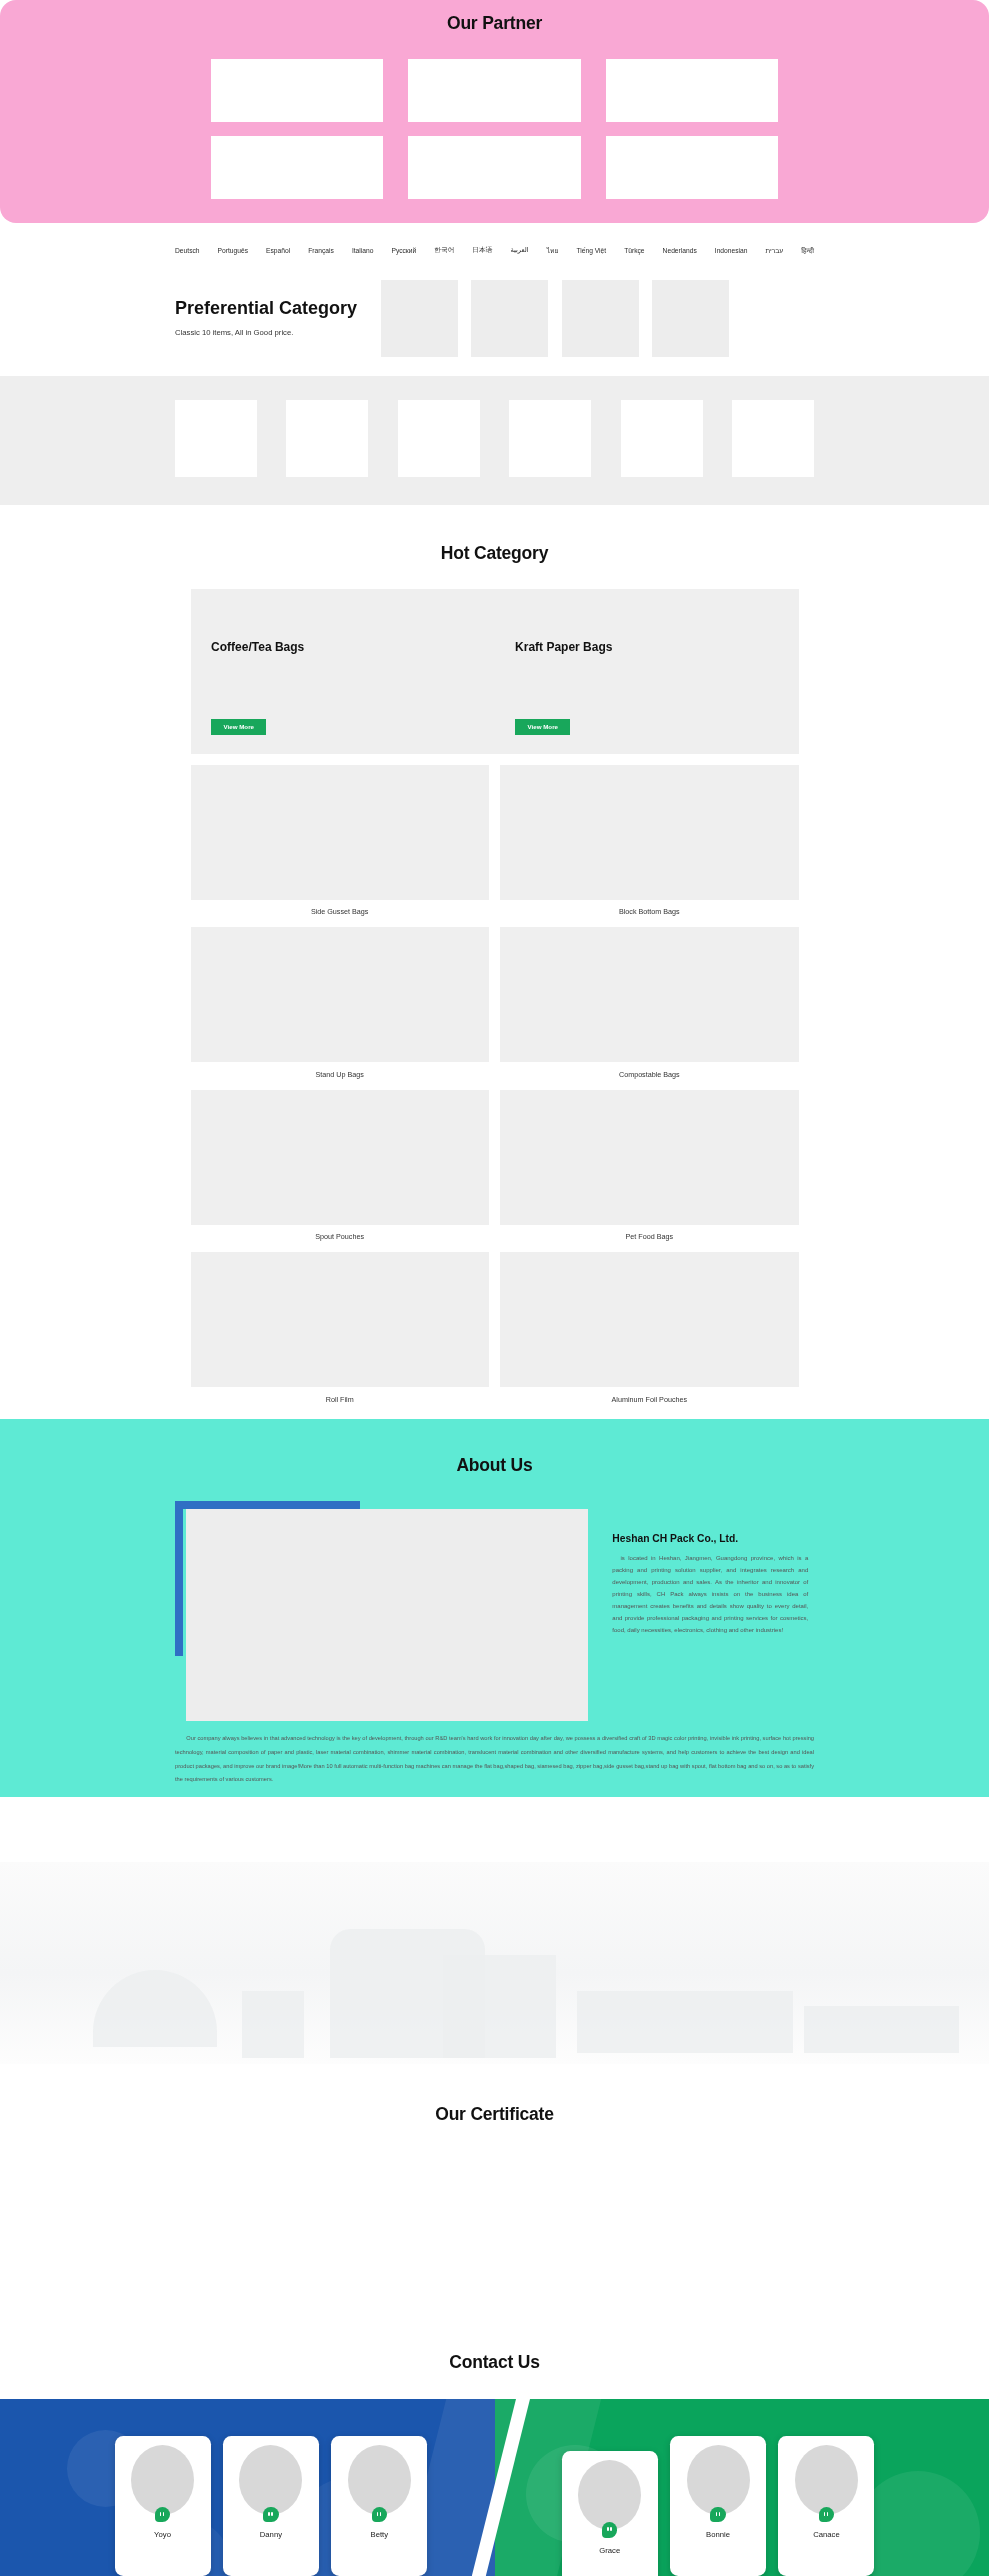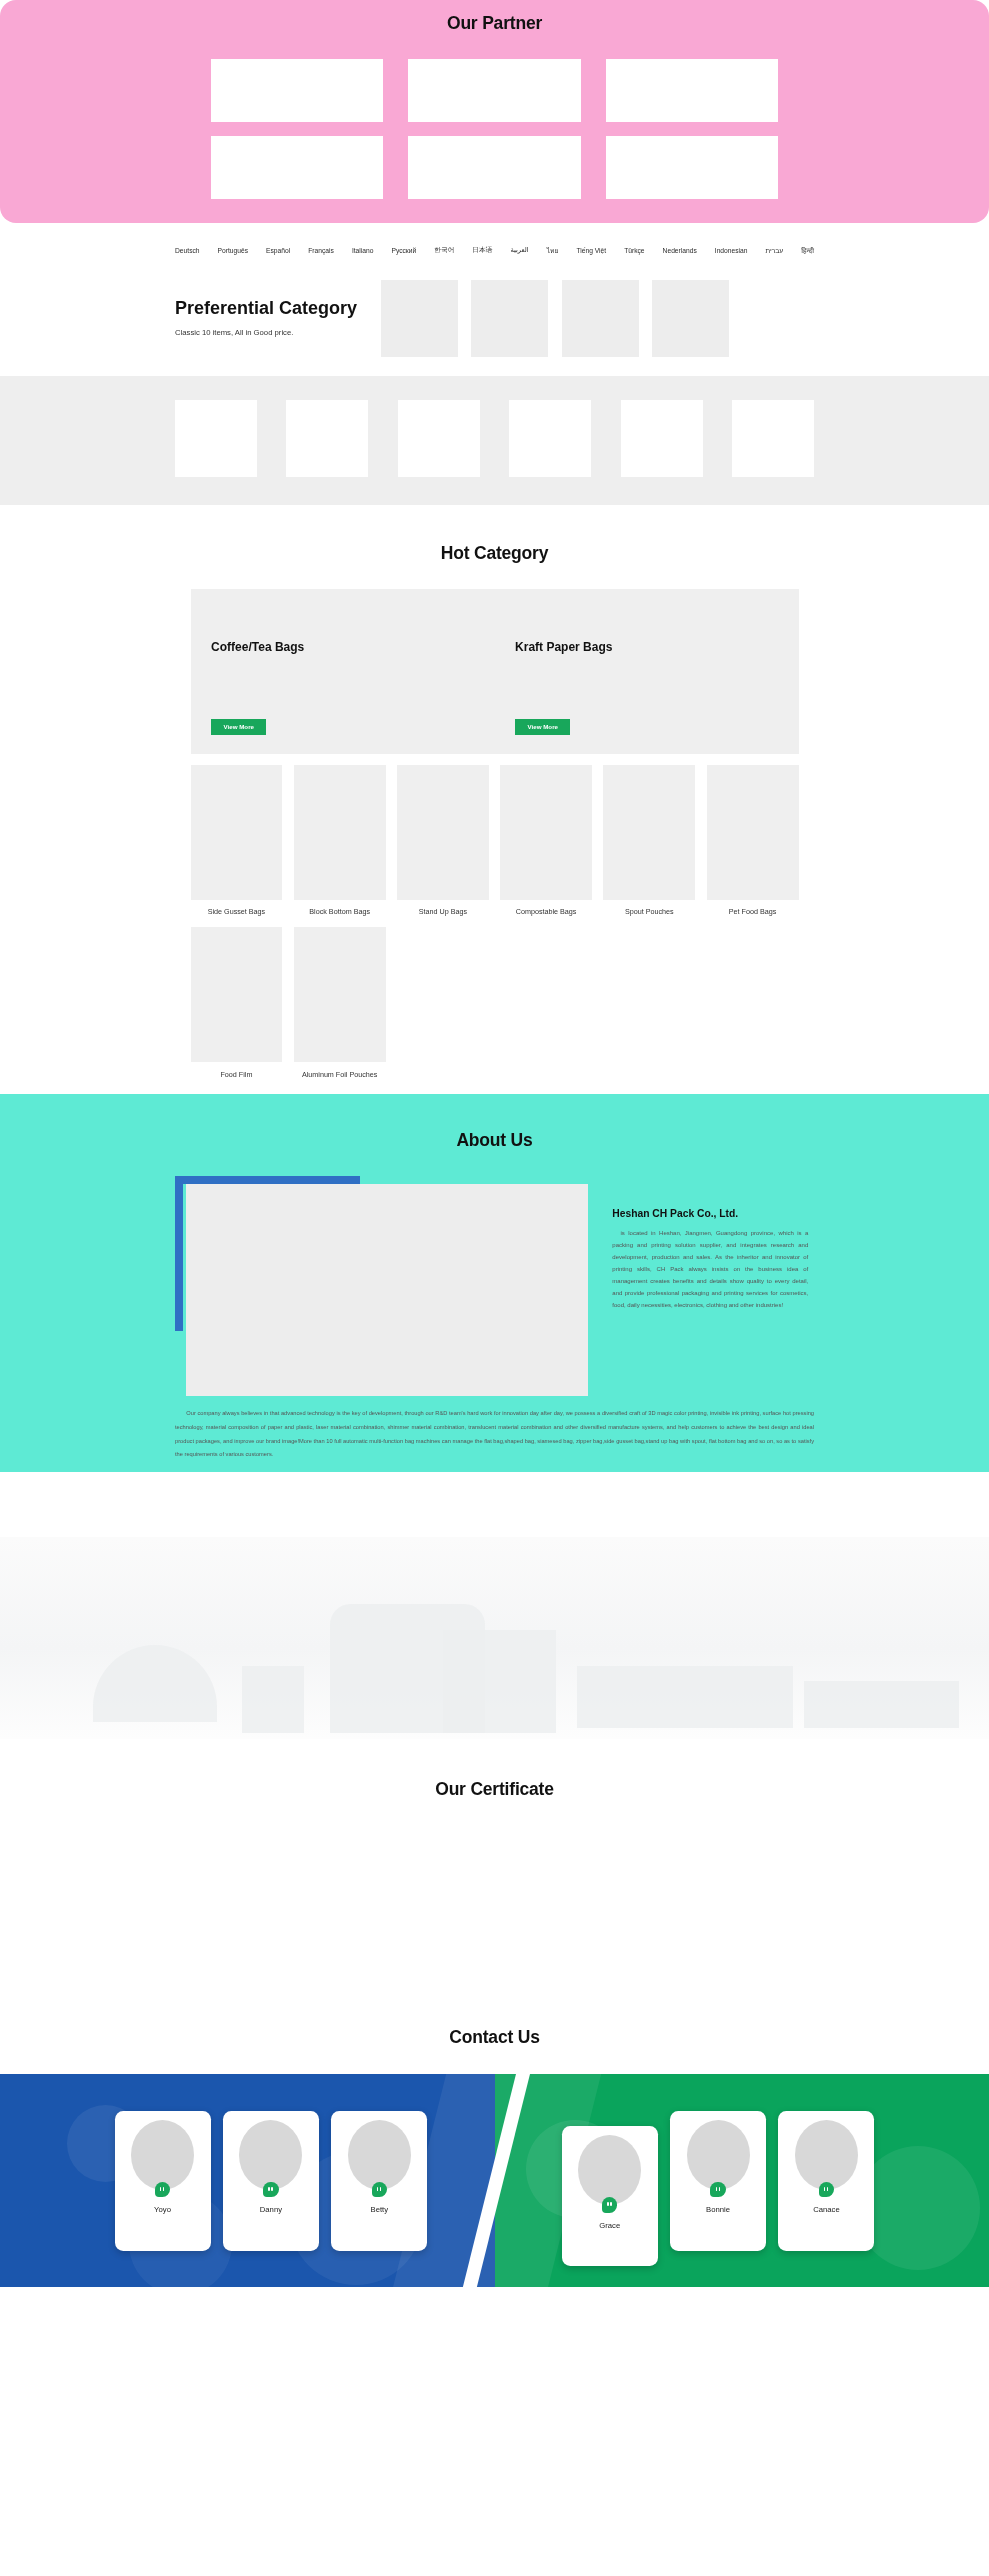--- a/index.html
+++ b/index.html
@@ -130,21 +130,21 @@
     font-size: 6.2px;
     font-weight: 700;
     padding: 4.6px 12.4px;
     border: none;
     cursor: pointer;
   }
   .cat-grid {
     width: 608px;
     margin: 11.3px auto 0 auto;
     display: grid;
-    grid-template-columns: repeat(6, 1fr);
+    grid-template-columns: repeat(2, 1fr);
     gap: 11.3px 11.3px;
   }
   .cat-item { text-align: center; }
   .cat-thumb { width: 100%; height: 135px; background: #efefef; }
   .cat-label { margin-top: 7.2px; font-size: 7.2px; color: #333; }
 
   
   .about-wrap { background: #5eead4; padding: 36px 0 10.3px 0; }
   .about-inner {
     width: 639px;
@@ -385,21 +385,21 @@
       <div class="cat-item">
         <div class="cat-thumb"></div>
         <div class="cat-label">Spout Pouches</div>
       </div>
       <div class="cat-item">
         <div class="cat-thumb"></div>
         <div class="cat-label">Pet Food Bags</div>
       </div>
       <div class="cat-item">
         <div class="cat-thumb"></div>
-        <div class="cat-label">Food Film</div>
+        <div class="cat-label">Roll Film</div>
       </div>
       <div class="cat-item">
         <div class="cat-thumb"></div>
         <div class="cat-label">Aluminum Foil Pouches</div>
       </div>
     </div>
 </section>
 
 <section class="about-wrap">
   <h2 class="sec-head">

